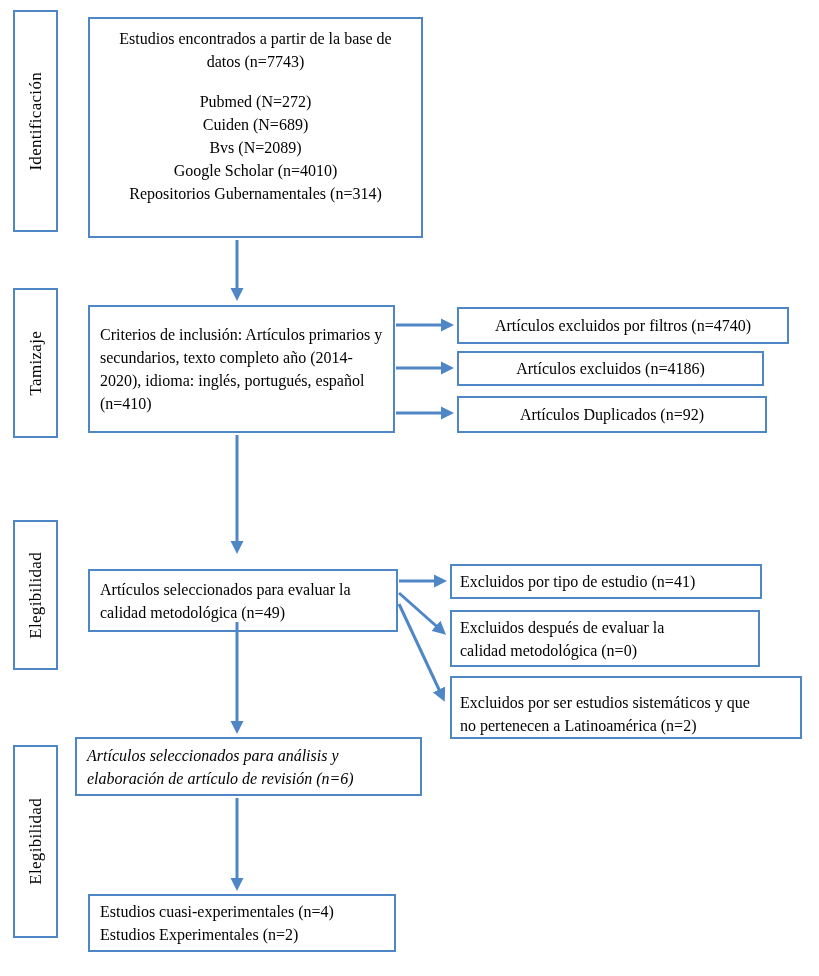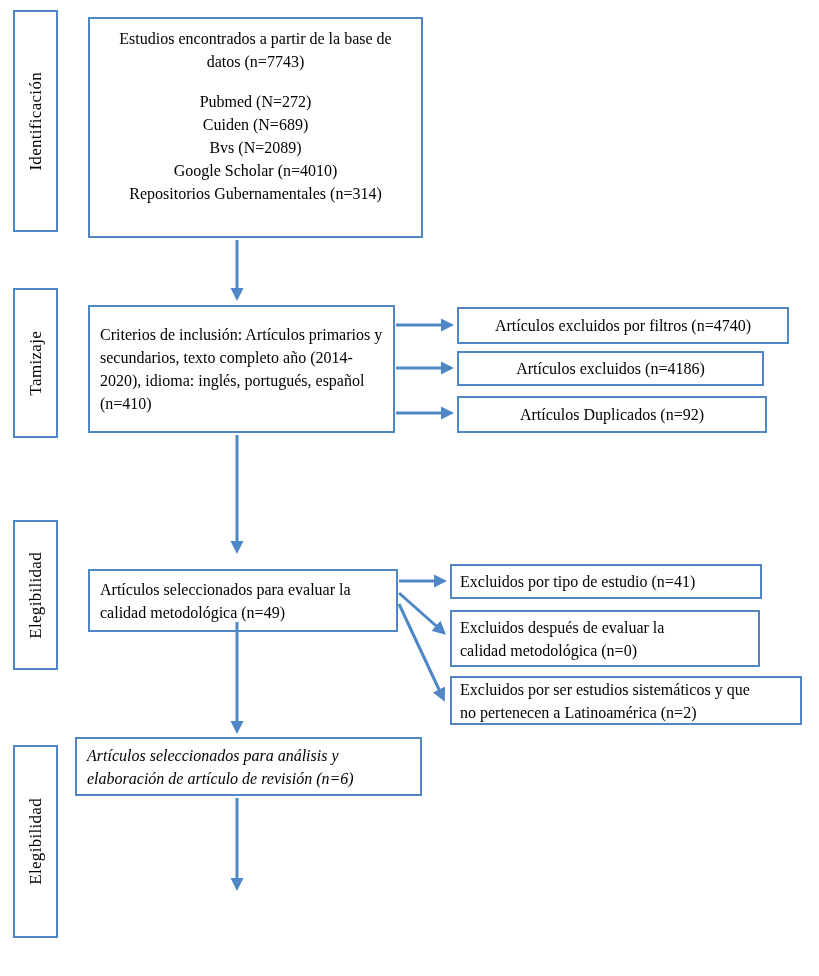--- a/index.html
+++ b/index.html
@@ -91,20 +91,26 @@
   </div>
 
   <div class="box vcenter" style="left:88px; top:557px; width:310px; height:63px; padding:4px 10px;margin-top:12px;">
     <div style="max-width:268px;">Artículos seleccionados para evaluar la calidad metodológica (n=49)</div>
   </div>
 
   <div class="box vcenter" style="left:75px; top:737px; width:347px; height:59px; padding:4px 10px;font-style:italic;">
     <div style="max-width:325px;">Artículos seleccionados para análisis y elaboración de artículo de revisión (n=6)</div>
   </div>
 
+  <div class="box vcenter" style="left:88px; top:894px; width:308px; height:58px; padding:4px 10px;">
+    <div>
+      <div>Estudios cuasi-experimentales (n=4)</div>
+      <div>Estudios Experimentales (n=2)</div>
+    </div>
+  </div>
 
   <div class="box vcenter hcenter" style="left:457px; top:307px; width:332px; height:37px; padding:2px 8px;">
     <div class="center">Artículos excluidos por filtros (n=4740)</div>
   </div>
 
   <div class="box vcenter hcenter" style="left:457px; top:351px; width:307px; height:35px; padding:2px 8px;">
     <div class="center">Artículos excluidos (n=4186)</div>
   </div>
 
   <div class="box vcenter hcenter" style="left:457px; top:396px; width:310px; height:37px; padding:2px 8px;">
@@ -112,21 +118,21 @@
   </div>
 
   <div class="box vcenter" style="left:450px; top:564px; width:312px; height:35px; padding:2px 8px;">
     <div>Excluidos por tipo de estudio (n=41)</div>
   </div>
 
   <div class="box vcenter" style="left:450px; top:610px; width:310px; height:57px; padding:2px 8px;">
     <div style="max-width:240px;">Excluidos después de evaluar la calidad metodológica (n=0)</div>
   </div>
 
-  <div class="box vcenter" style="left:450px; top:676px; width:352px; height:49px; padding:12px 8px;">
+  <div class="box vcenter" style="left:450px; top:676px; width:352px; height:63px; padding:0 8px;align-items:flex-end;">
     <div style="max-width:305px;">Excluidos por ser estudios sistemáticos y que no pertenecen a Latinoamérica (n=2)</div>
   </div>
 
   <svg class="arrows" viewBox="0 0 819 976" xmlns="http://www.w3.org/2000/svg">
     <defs>
       <marker id="arrowhead" viewBox="0 0 10 10" refX="7" refY="5" markerWidth="4.5" markerHeight="4.5" orient="auto-start-reverse">
         <path d="M 0 0 L 10 5 L 0 10 z"></path>
       </marker>
     </defs>
     <line class="arrow" x1="237" y1="240" x2="237" y2="297" marker-end="url(#arrowhead)"></line>

